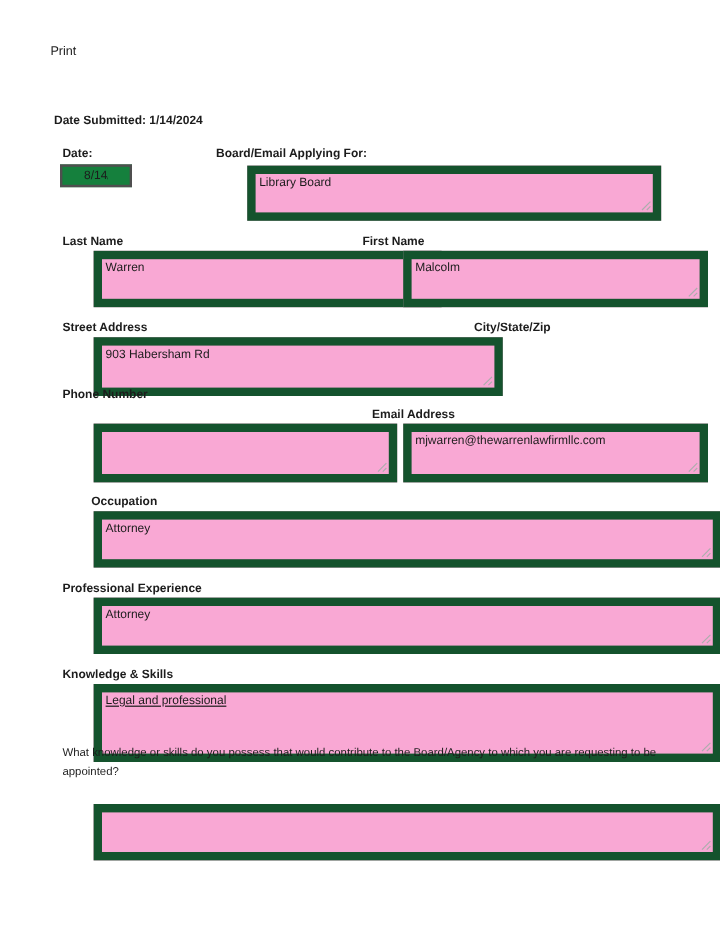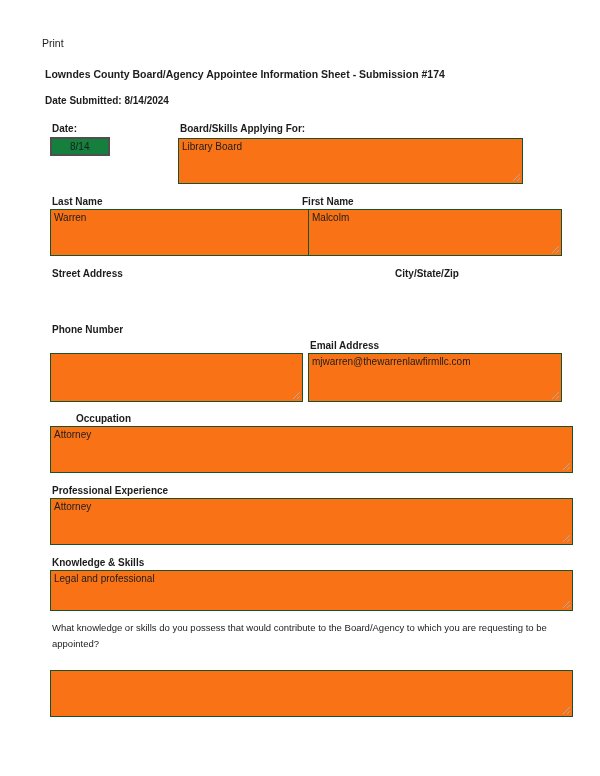--- a/index.html
+++ b/index.html
@@ -26,23 +26,24 @@
     position: absolute; left: 45px; top: 95px;
     font-size: 10px; font-weight: 700; color: #1c1c1c;
   }
   .lbl {
     position: absolute;
     font-size: 10px; font-weight: 700; color: #1c1c1c;
     white-space: nowrap;
   }
   .tbox {
     position: absolute;
-    border: 1px solid #14532d;
-    background: #f97316;
+    border: 7px solid #14532d;
+    background: #f9a8d4;
     box-sizing: border-box;
+    margin-left: 28px;
   }
   .tbox textarea {
     display: block;
     width: 100%; height: 100%;
     border: 0; margin: 0;
     padding: 2px 3px;
     resize: none; outline: none;
     background: transparent;
     font-family: "Liberation Sans", sans-serif;
     font-size: 10px; color: #1c1c1c;
@@ -85,39 +86,38 @@
   .p-city-box      { left: 394px; top: 281px; width: 163px; height: 49px; }
   .p-phone-lbl     { left: 52px;  top: 324px; }
   .p-phone-box     { left: 50px;  top: 353px; width: 253px; height: 49px; }
   .p-email-lbl     { left: 310px; top: 340px; }
   .p-email-box     { left: 308px; top: 353px; width: 254px; height: 49px; }
   .p-occ-lbl       { left: 52px;  top: 413px; margin-left: 24px; }
   .p-occ-box       { left: 50px;  top: 426px; width: 523px; height: 47px; }
   .p-exp-lbl       { left: 52px;  top: 485px; }
   .p-exp-box       { left: 50px;  top: 498px; width: 523px; height: 47px; }
   .p-know-lbl      { left: 52px;  top: 557px; }
-  .p-know-box      { left: 50px;  top: 570px; width: 523px; height: 41px; }
+  .p-know-box      { left: 50px;  top: 570px; width: 523px; height: 65px; text-decoration: underline; }
   .p-member-lbl    { left: 52px;  top: 656px; }
   .p-member-box    { left: 50px;  top: 670px; width: 523px; height: 47px; }
 </style>
 </head>
 <body>
 
 <div class="page">
 
   <a class="print-link">Print</a>
 
-  <div class="page-title">Lowndes County Board/Agency Appointee Information Sheet - Submission #174</div>
 
-  <div class="date-submitted">Date Submitted: 8/14/2024</div>
+  <div class="date-submitted">Date Submitted: 1/14/2024</div>
 
   <div class="lbl p-date-lbl">Date:</div>
   <input class="date-input" type="text" value="8/14/2024" style="">
 
-  <div class="lbl p-board-lbl">Board/Skills Applying For:</div>
+  <div class="lbl p-board-lbl">Board/Email Applying For:</div>
   <div class="tbox p-board-box">
     <textarea style="">Library Board</textarea>
     <svg class="resizer" viewBox="0 0 9 9">
         <path d="M8 1 L1 8 M8 5 L5 8" stroke="#adadad" stroke-width="1" fill="none"></path>
       </svg>
   </div>
 
   <div class="lbl p-last-lbl">Last Name</div>
   <div class="tbox p-last-box">
     <textarea style="">Warren</textarea>
@@ -128,20 +128,26 @@
 
   <div class="lbl p-first-lbl">First Name</div>
   <div class="tbox p-first-box">
     <textarea style="">Malcolm</textarea>
     <svg class="resizer" viewBox="0 0 9 9">
         <path d="M8 1 L1 8 M8 5 L5 8" stroke="#adadad" stroke-width="1" fill="none"></path>
       </svg>
   </div>
 
   <div class="lbl p-street-lbl">Street Address</div>
+  <div class="tbox p-street-box">
+    <textarea style="">903 Habersham Rd</textarea>
+    <svg class="resizer" viewBox="0 0 9 9">
+        <path d="M8 1 L1 8 M8 5 L5 8" stroke="#adadad" stroke-width="1" fill="none"></path>
+      </svg>
+  </div>
 
   <div class="lbl p-city-lbl">City/State/Zip</div>
 
   <div class="lbl p-phone-lbl">Phone Number</div>
   <div class="tbox p-phone-box">
     <textarea style=""></textarea>
     <svg class="resizer" viewBox="0 0 9 9">
         <path d="M8 1 L1 8 M8 5 L5 8" stroke="#adadad" stroke-width="1" fill="none"></path>
       </svg>
   </div>

